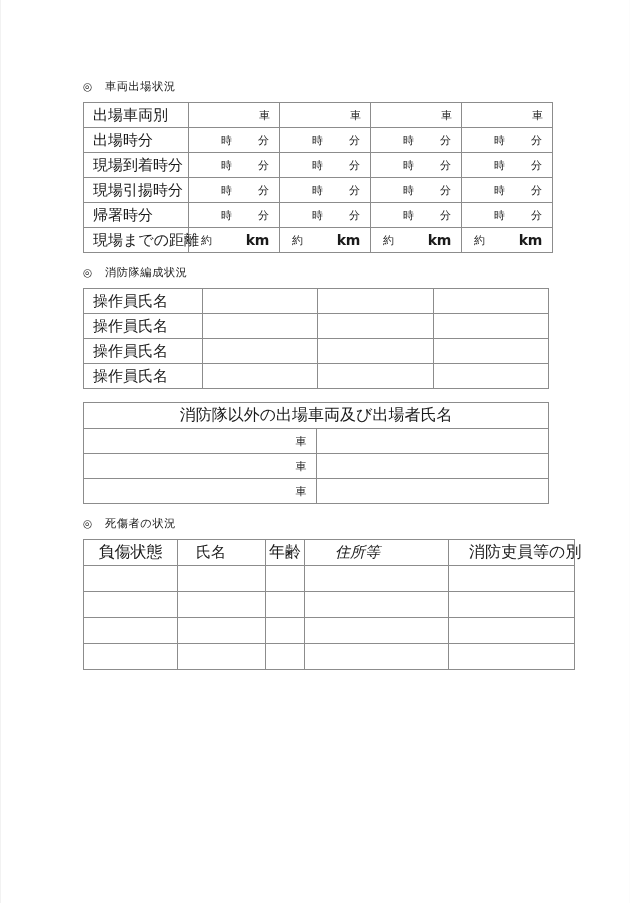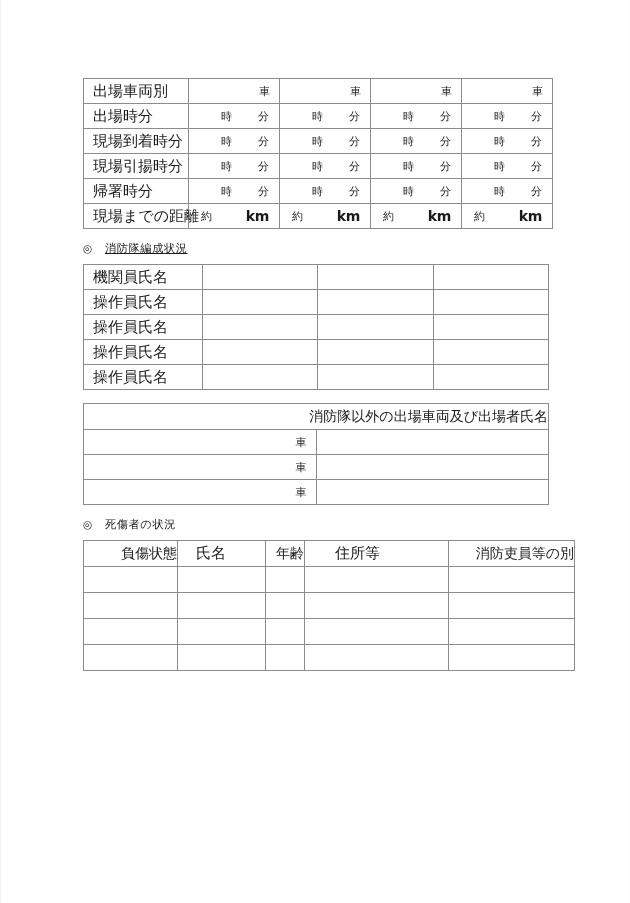--- a/index.html
+++ b/index.html
@@ -43,21 +43,21 @@
     margin: 0;
     padding: 0;
     color: #1c1c1c;
   }
   .section-heading .marker {
     display: inline-block;
     width: 22px;
     font-size: 10.5px;
   }
   .heading-1 { margin-bottom: 7px; }
-  .heading-2 { margin-top: 11px; margin-bottom: 7px; text-decoration: underline; }
+  .heading-2 { margin-top: 11px; margin-bottom: 7px; }
   .heading-3 { margin-top: 11px; margin-bottom: 7px; }
 
   
   table.form {
     border-collapse: collapse;
     width: 466px;
     table-layout: fixed;
     font-size: 11px;
     color: #1a1a1a;
   }
@@ -79,22 +79,22 @@
     letter-spacing: 0;
     white-space: nowrap;
   }
   .spread::after {
     content: "";
     display: inline-block;
     width: 100%;
   }
   .center {
     display: block;
-    text-align: right;
-    font-size: 14px;
+    text-align: center;
+    font-size: 16px;
     white-space: nowrap;
   }
   .right {
     display: block;
     text-align: right;
     padding-right: 9px;
     font-size: 11px;
     white-space: nowrap;
   }
 
@@ -141,31 +141,34 @@
   
   table.t3 { margin-top: 13px; }
   table.t3 .c-left  { width: 118px; }
   table.t3 td.title-cell { height: 25px; }
   table.t3 td.row-cell   { height: 24px; }
 
   
   table.t4 .c-a { width: 93px; }
   table.t4 .c-b { width: 87px; }
   table.t4 .c-c { width: 38px; }
-  table.t4 .c-d { width: 143px; }
+  table.t4 .c-d { width: 143px; font-style: italic; }
   table.t4 .c-e { width: 105px; padding-left: 20px; }
   table.t4 td.head-cell { height: 25px; }
   table.t4 td.blank-cell { height: 25px; }
 </style>
 </head>
 <body>
 
 <div class="page">
   <div class="content">
 
+    <div class="section-heading heading-1">
+      <span class="marker">◎</span><span>車両出場状況</span>
+    </div>
 
     <table class="form t1">
       <tbody>
 
         <tr>
           <td class="c-label">
             <span class="spread">出場車両別</span>
           </td>
           <td class="c-veh">
             <span class="right">車</span>
@@ -335,28 +338,20 @@
 
     <div class="section-heading heading-2">
       <span class="marker">◎</span><span>消防隊編成状況</span>
     </div>
 
     <table class="form t2">
       <tbody>
 
 
 
-        <tr>
-          <td class="c-label">
-            <span class="spread">機関員氏名</span>
-          </td>
-          <td class="body-cell"></td>
-          <td class="body-cell"></td>
-          <td class="body-cell"></td>
-        </tr>
 
         <tr>
           <td class="c-label">
             <span class="spread">操作員氏名</span>
           </td>
           <td class="body-cell"></td>
           <td class="body-cell"></td>
           <td class="body-cell"></td>
         </tr>
         <tr>

